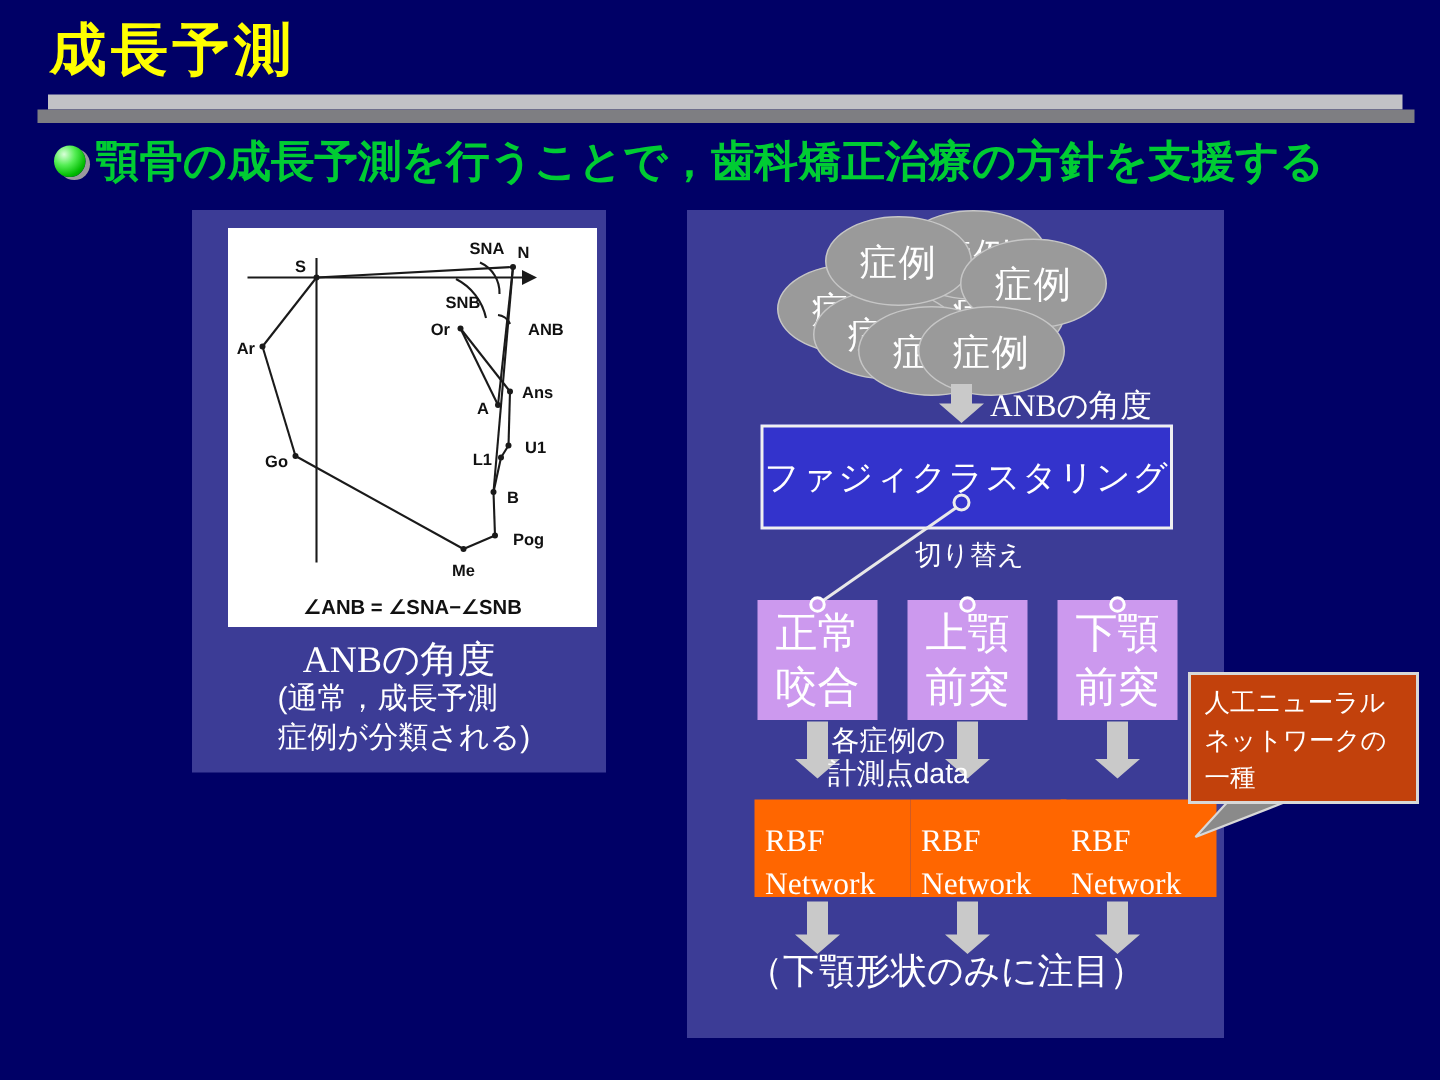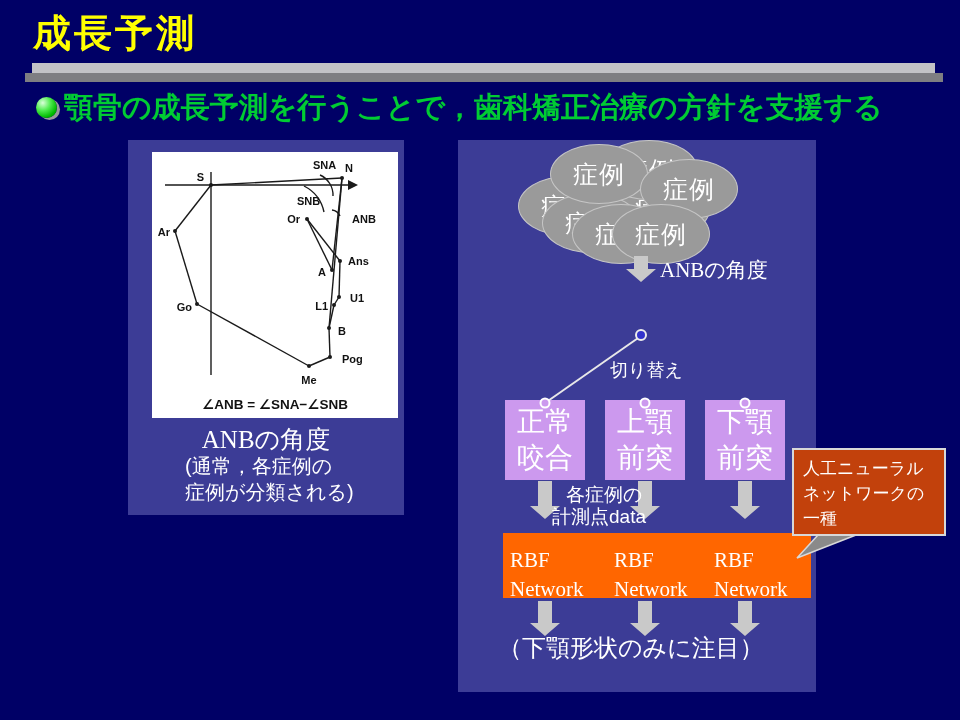--- a/index.html
+++ b/index.html
@@ -46,21 +46,21 @@
     color:#ffffff;font-size:28px;line-height:36px;
   }
   .rbf-box{
     top:393px;width:104px;height:65px;background:#ff6600;box-sizing:border-box;
     padding:13px 0 0 7px;color:#ffffff;
     font-family:"Liberation Serif","DejaVu Serif",serif;font-size:21px;line-height:29px;
   }
   .arrow-input-label{left:660px;top:256px;font-size:21px;font-family:"Liberation Serif","DejaVu Serif",serif;color:#ffffff;}
   .switch-label{left:610px;top:358px;font-size:18px;color:#ffffff;font-weight:300;}
   .data-label{left:552px;top:484px;font-size:19px;line-height:22px;color:#ffffff;font-weight:300;}
-  .data-label .l1{padding-left:14px;}
+  .data-label .l1{padding-left:2px;}
   .bottom-text{
     left:40px;top:495px;color:#ffffff;font-size:24px;line-height:27px;
     font-family:"Liberation Serif","DejaVu Serif",serif;
   }
   .callout{
     left:792px;top:448px;width:154px;height:88px;box-sizing:border-box;
     background:#c2410c;border:2px solid #d8d8d8;padding:6px 9px;
     color:#ffffff;font-size:17px;line-height:25px;font-weight:300;
   }
   .callout span{display:block;}
@@ -130,37 +130,40 @@
         <text x="40" y="159" text-anchor="end">Go</text>
         <text x="186" y="183">B</text>
         <text x="190" y="211">Pog</text>
         <text x="157" y="232" text-anchor="middle">Me</text>
       </g>
       <text x="123" y="257" text-anchor="middle" fill="#111111" font-size="13.5" font-weight="bold" font-family="Liberation Sans, DejaVu Sans, sans-serif">∠ANB = ∠SNA−∠SNB</text>
     </svg>
   </div>
   <div class="abs caption-title">ANBの角度</div>
   <div class="abs caption-note">
-    <div>(通常，各症例の</div>
+    <div>(通常，成長予測</div>
     <div>症例が分類される)</div>
   </div>
 </div>
 
 <div id="right-panel" class="abs panel">
 
   <div class="abs cloud-ellipse" style="left:60px;top:36px;">症例</div>
   <div class="abs cloud-ellipse" style="left:112px;top:37px;">症例</div>
   <div class="abs cloud-ellipse" style="left:154px;top:39px;">症例</div>
   <div class="abs cloud-ellipse" style="left:84px;top:53px;">症例</div>
   <div class="abs cloud-ellipse" style="left:142px;top:0px;">症例</div>
   <div class="abs cloud-ellipse" style="left:92px;top:4px;">症例</div>
   <div class="abs cloud-ellipse" style="left:182px;top:19px;">症例</div>
   <div class="abs cloud-ellipse" style="left:114px;top:64px;">症例</div>
   <div class="abs cloud-ellipse" style="left:154px;top:64px;">症例</div>
 
+  <div class="abs cluster-box">
+    <span>ファジィクラスタリング</span>
+  </div>
 
   <div class="abs class-box" style="left:47px;">
     <span>正常</span>
     <span>咬合</span>
   </div>
   <div class="abs class-box" style="left:147px;">
     <span>上顎</span>
     <span>前突</span>
   </div>
   <div class="abs class-box" style="left:247px;align-items:center;">

